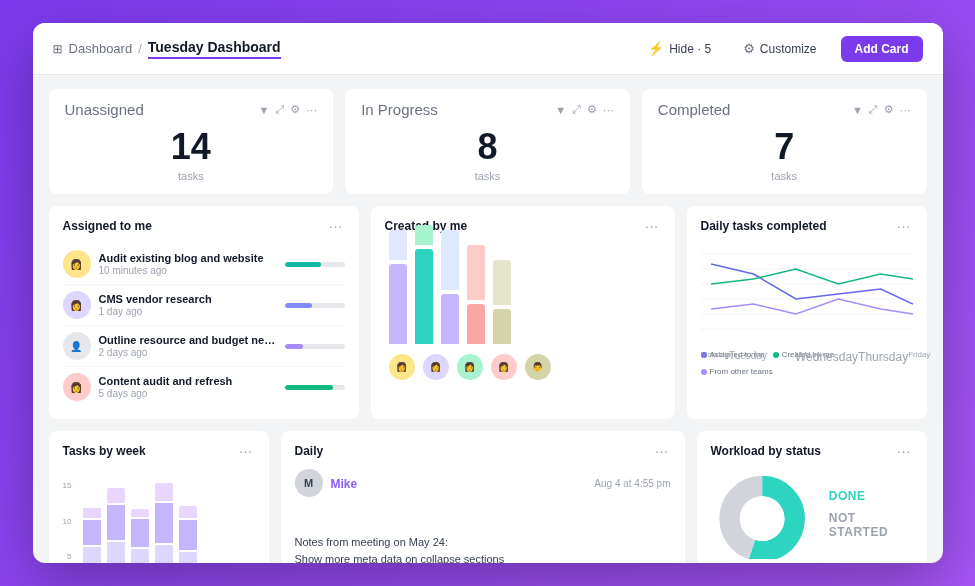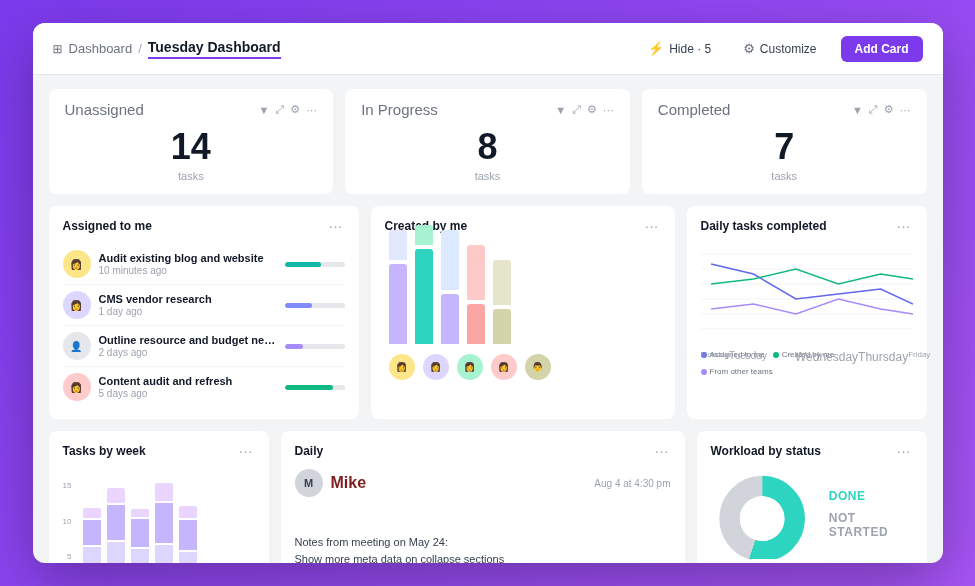--- a/index.html
+++ b/index.html
@@ -259,21 +259,21 @@
       margin-bottom: 8px;
     }
     .chat-avatar {
       width: 28px; height: 28px;
       border-radius: 50%;
       background: #d1d5db;
       display: flex; align-items: center; justify-content: center;
       font-size: 11px; color: #374151; font-weight: 600;
     }
     .chat-meta { flex: 1; }
-    .chat-sender { font-size: 16px; font-weight: 700; color: #7f1d1d; }
+    .chat-sender { font-size: 12px; font-weight: 700; color: #8b5cf6; }
     .chat-date { font-size: 10px; color: #9ca3af; }
     .chat-message { font-size: 11px; color: #374151; line-height: 1.5; margin-top: 37px; }
     .chat-mention { color: #7c3aed; font-size: 11px; cursor: pointer; }
     .workload-card {
       background: white;
       border-radius: 8px;
       padding: 12px 14px;
       width: 230px;
       flex-shrink: 0;
     }
@@ -548,21 +548,21 @@
       <div class="chats-card">
         <div class="card-title-row">
           <span class="card-title">Daily</span>
           <button class="dots-btn">···</button>
         </div>
         <div class="chat-header">
           <div class="chat-avatar">M</div>
           <div class="chat-meta">
             <span class="chat-sender">Mike</span>
           </div>
-          <span class="chat-date">Aug 4 at 4:30 pm</span>
+          <span class="chat-date">Aug 4 at 4:55 pm</span>
         </div>
         <div class="chat-message">
           <div>Notes from meeting on May 24:</div>
           <div>Show more meta data on collapse sections</div>
           <div class="chat-mention">@Tan</div>
         </div>
       </div>
 
       <div class="workload-card">
         <div class="card-title-row">

